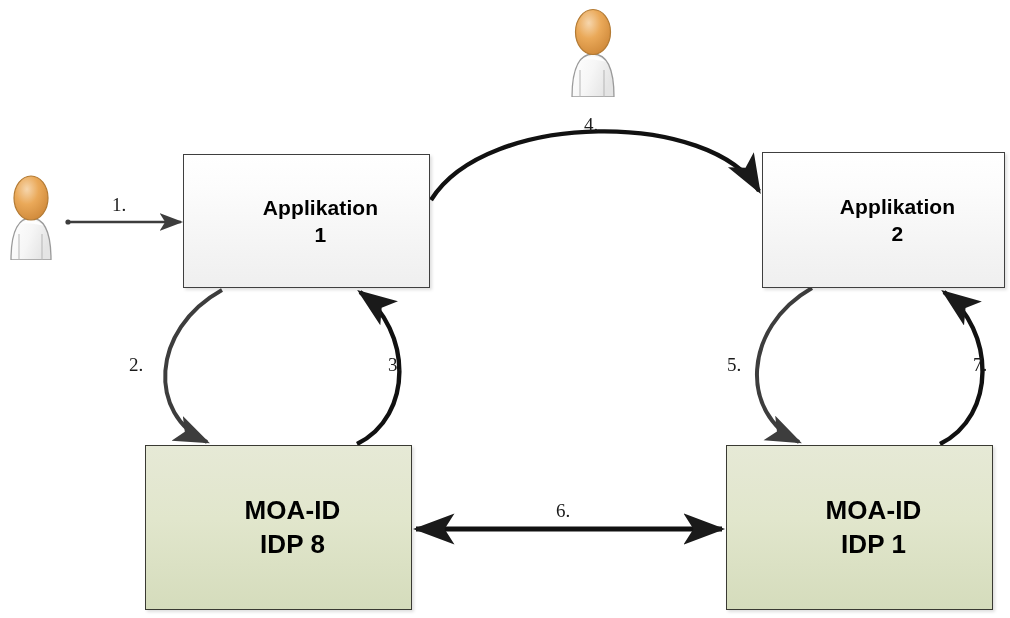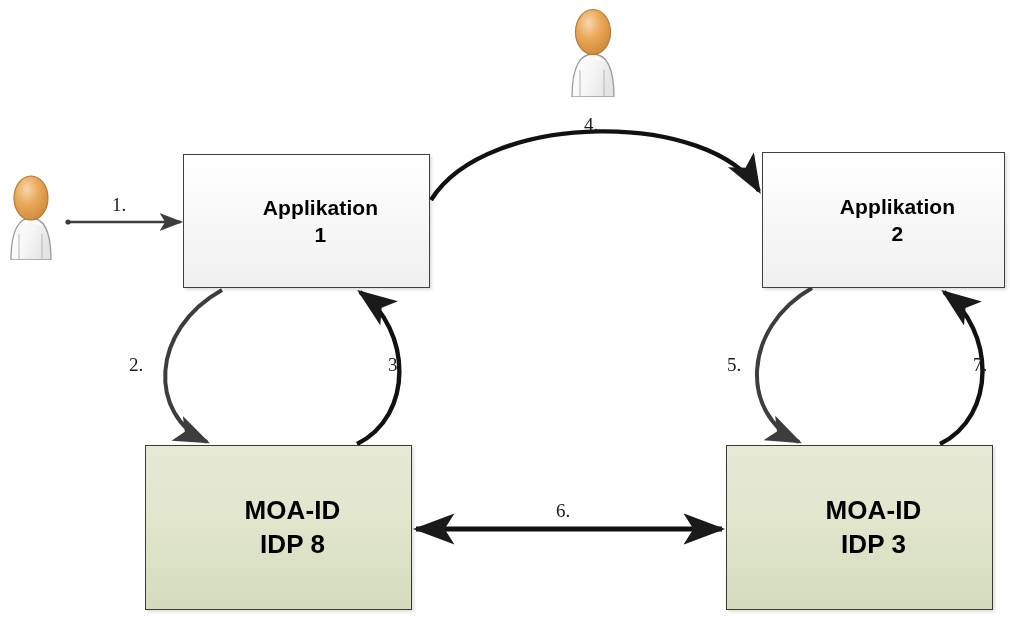--- a/index.html
+++ b/index.html
@@ -132,21 +132,21 @@
     <span class="ln">2</span>
   </div>
 
   <div class="node node-idp" style="left:145px; top:445px; width:267px; height:165px;">
     <span class="ln">MOA-ID</span>
     <span class="ln">IDP 8</span>
   </div>
 
   <div class="node node-idp" style="left:726px; top:445px; width:267px; height:165px;">
     <span class="ln">MOA-ID</span>
-    <span class="ln">IDP 3</span>
+    <span class="ln">IDP 1</span>
   </div>
 
   <div class="person" style="left:4px; top:172px; width:54px; height:88px;">
     <svg width="54" height="88" viewBox="0 0 54 88">
       <defs>
         <radialGradient id="headGradL" cx="38%" cy="30%" r="72%">
           <stop offset="0%" stop-color="#f6d6ad"></stop>
           <stop offset="48%" stop-color="#eaa959"></stop>
           <stop offset="100%" stop-color="#d18b3c"></stop>
         </radialGradient>

